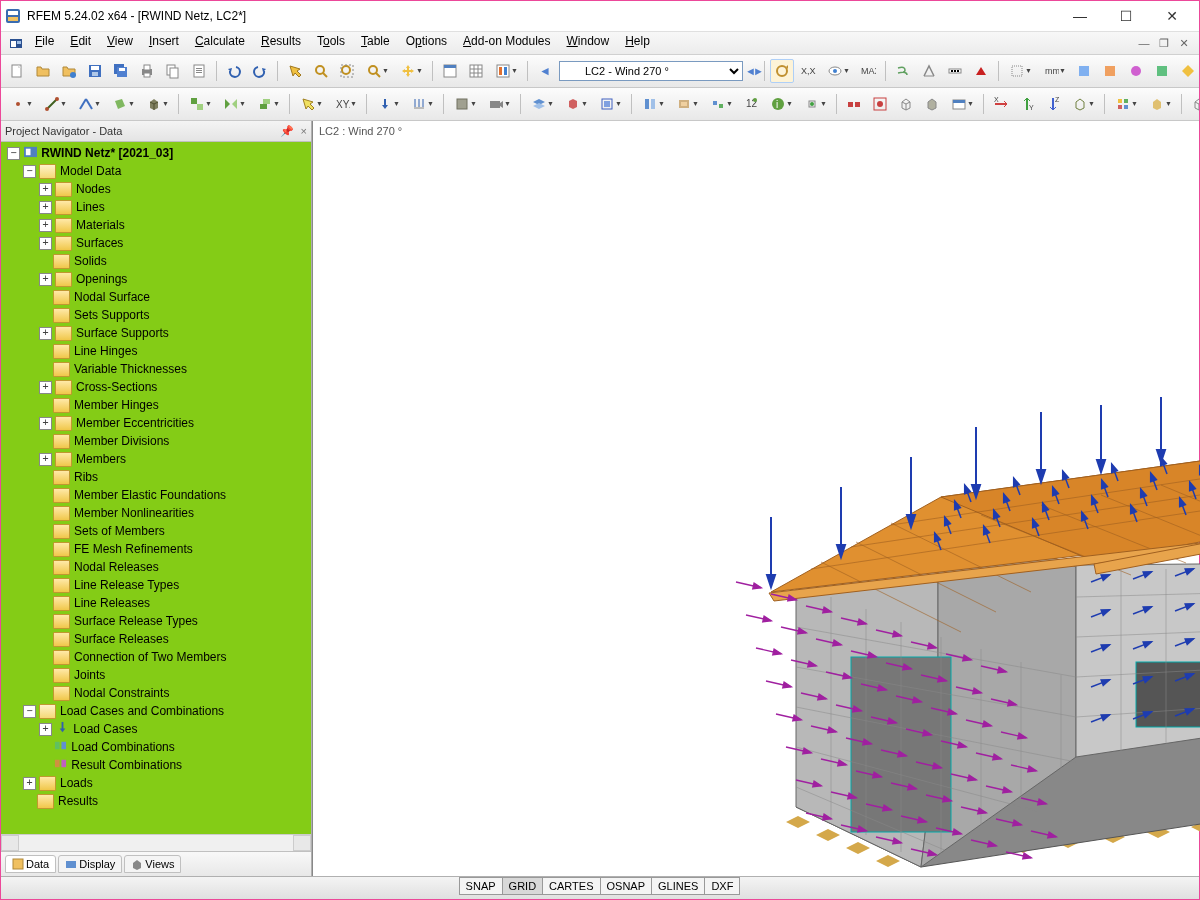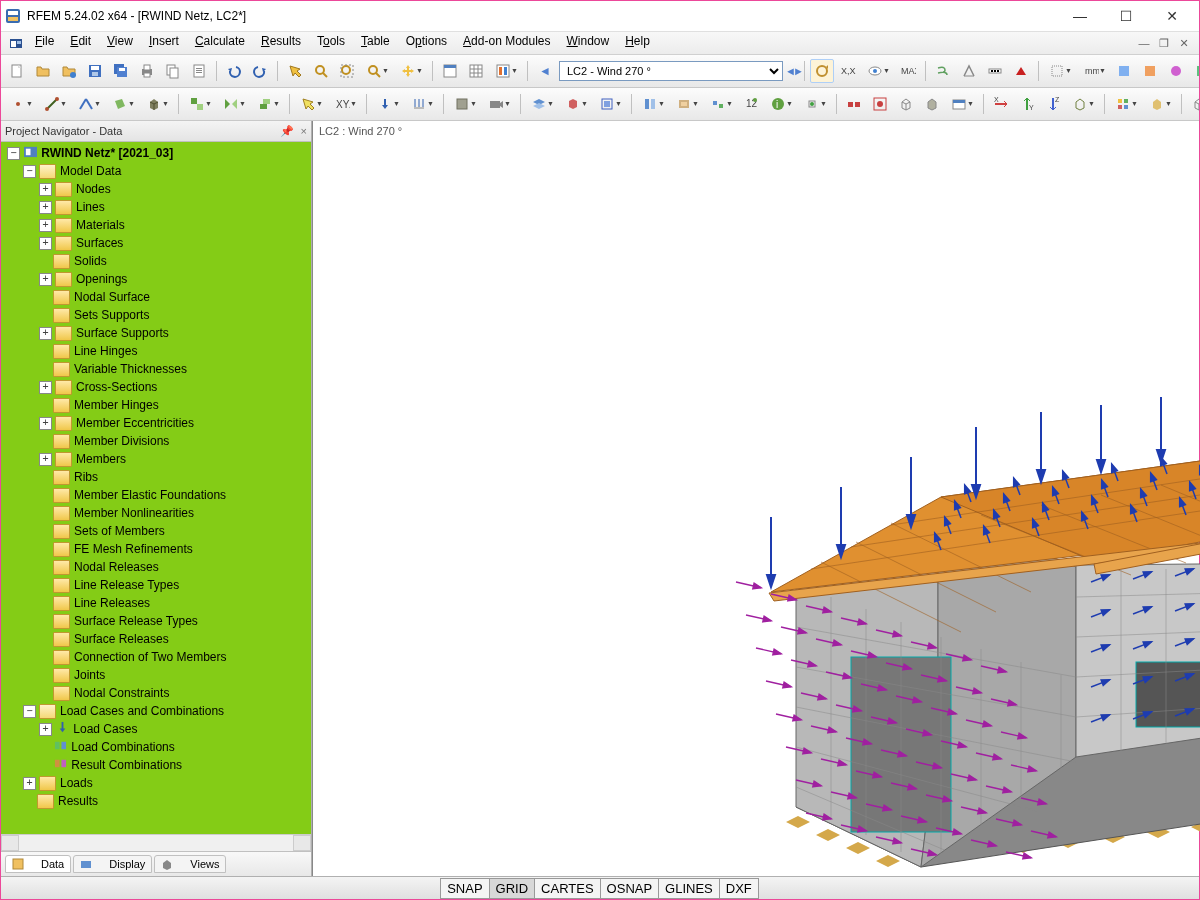--- a/index.html
+++ b/index.html
@@ -12,45 +12,45 @@
 .menubar{height:22px;background:linear-gradient(#f8f8f8,#ececec);display:flex;padding:0 4px;border-bottom:1px solid #d0d0d0;justify-content:space-between}
 .menus{display:flex}
 .menu{padding:2px 8px;cursor:default}
 .menu u{text-decoration:underline}
 .mdi-ctrls{display:flex;align-items:center;gap:6px;padding-right:4px}
 .mdi-btn{width:14px;height:14px;display:inline-flex;align-items:center;justify-content:center;font-size:11px;color:#666}
 .toolbar{height:28px;background:linear-gradient(#fcfcfc,#e8e8e8);border-bottom:1px solid #c8c8c8;display:flex;align-items:center;padding:2px 4px;gap:2px;flex-wrap:nowrap;overflow:hidden}
 .tbtn{width:22px;height:22px;display:inline-flex;align-items:center;justify-content:center;border:1px solid transparent;border-radius:2px;flex-shrink:0}
 .tbtn.dd{width:30px}
 .tsep{width:1px;height:20px;background:#c0c0c0;margin:0 3px;flex-shrink:0}
-.tcombo{height:20px;width:224px;border:1px solid #7a9ac0;background:#fff;font-size:11px;padding:0 3px;flex-shrink:0}
+.tcombo{height:20px;width:184px;border:1px solid #7a9ac0;background:#fff;font-size:11px;padding:0 21px;flex-shrink:0}
 .body-row{flex:1;display:flex;min-height:0}
 .nav{width:310px;border-right:1px solid #b0b0b0;display:flex;flex-direction:column;background:#84cc16}
 .nav-title{height:20px;background:linear-gradient(#f4f4f4,#e4e4e4);border-bottom:1px solid #c0c0c0;display:flex;align-items:center;justify-content:space-between;padding:0 4px;font-size:11px;color:#333}
 .nav-title-ctrls{display:flex;gap:6px;color:#777}
 .tree{flex:1;overflow:auto;padding:2px;font-size:12px}
 .tree ul{list-style:none;margin:0;padding-left:0}
 .tree li{white-space:nowrap}
 .node{display:flex;align-items:center;height:18px;padding-left:4px;cursor:default}
 .exp{width:11px;height:11px;border:1px solid #888;display:inline-flex;align-items:center;justify-content:center;font-size:10px;line-height:10px;color:#444;margin-right:3px;background:#fff;font-family:monospace;flex-shrink:0}
 .exp.blank{border:none;background:none}
 .ficon{width:15px;height:13px;display:inline-block;margin-right:4px;flex-shrink:0}
 .ficon.folder{background:linear-gradient(#ffe9a8,#f0c74a);border:1px solid #c09830;border-radius:1px}
 .ficon.folder-open{background:linear-gradient(#fff2c8,#f5d977);border:1px solid #c09830;border-radius:1px}
 .nav-scrollbar{height:16px;background:#f0f0f0;border-top:1px solid #ccc;position:relative}
 .nav-scrollbar::before,.nav-scrollbar::after{content:'';width:16px;height:14px;background:#e8e8e8;border:1px solid #ccc;display:inline-block;position:absolute;top:0}
 .nav-scrollbar::after{right:0}
 .nav-tabs{height:24px;background:linear-gradient(#f8f8f8,#e8e8e8);border-top:1px solid #c0c0c0;display:flex;align-items:center;padding:0 4px;gap:2px}
-.nav-tab{display:flex;align-items:center;gap:17px;padding:2px 6px;border:1px solid #c0c0c0;border-radius:3px 3px 0 0;font-size:11px;background:#f4f4f4}
+.nav-tab{display:flex;align-items:center;gap:2px;padding:2px 6px;border:1px solid #c0c0c0;border-radius:3px 3px 0 0;font-size:11px;background:#f4f4f4}
 .nav-tab.active{background:#fff}
 .viewport{flex:1;position:relative;background:#fff;border-left:1px solid #888}
 .vp-label{position:absolute;top:4px;left:6px;font-size:11px;color:#555}
 .model-img{position:absolute;left:328px;top:216px;width:870px;height:540px}
 .model-svg{width:100%;height:100%}
-.statusbar{height:22px;background:linear-gradient(#f4f4f4,#e0e0e0);border-top:1px solid #b0b0b0;display:flex;align-items:flex-end;justify-content:center;gap:0;font-size:13px}
+.statusbar{height:22px;background:linear-gradient(#f4f4f4,#e0e0e0);border-top:1px solid #b0b0b0;display:flex;align-items:flex-start;justify-content:center;gap:0;font-size:11px}
 .sbtn{padding:2px 6px;border:1px solid #999;background:#f4f4f4;margin-left:-1px}
 .sbtn.active{background:#d8d8d8}
 .icon-svg{width:16px;height:16px}
 .chev{width:6px;height:22px;display:inline-block;font-size:7px;color:#444;line-height:22px;text-align:center;flex-shrink:0}
 </style>
 </head>
 <body>
 
 <div class="window">
 

